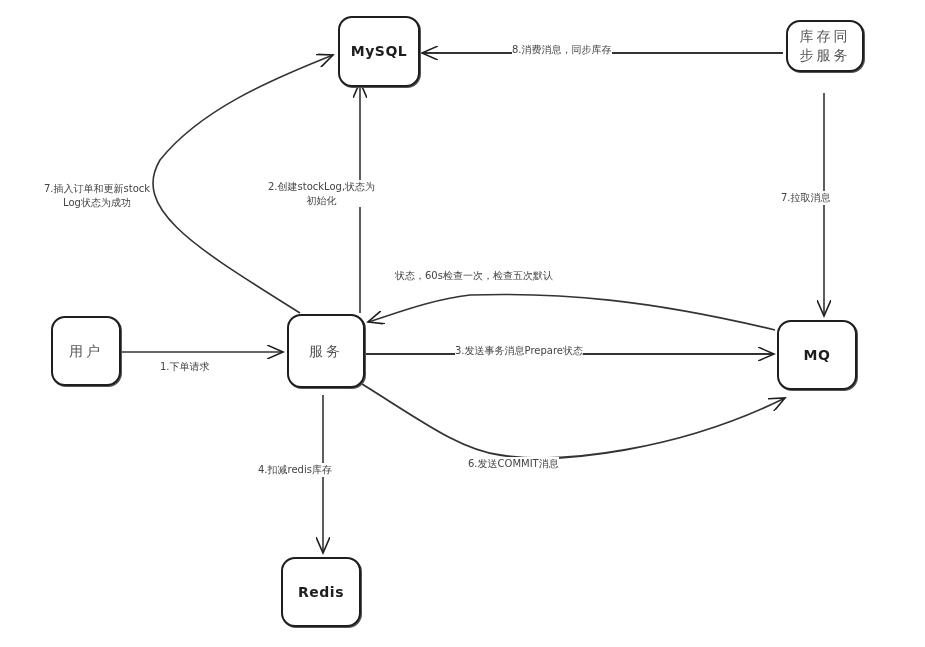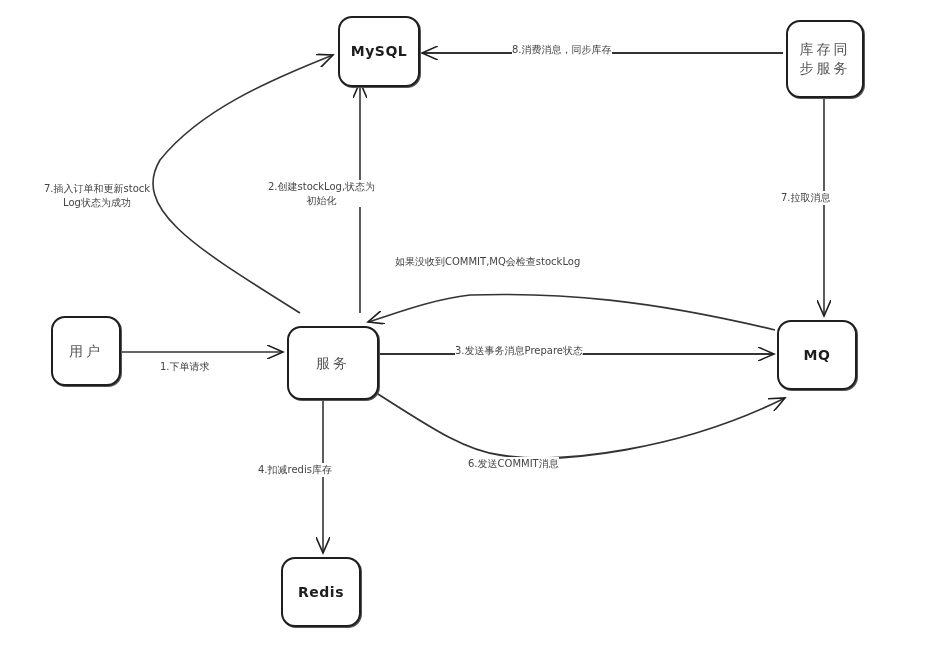--- a/index.html
+++ b/index.html
@@ -41,30 +41,30 @@
   <path d="M775,330 C650,300 560,292 470,295 C430,300 400,312 368,322" fill="none" stroke="#333" stroke-width="1.6" marker-end="url(#arr)"></path>
 
   <line x1="824" y1="93" x2="824" y2="316" stroke="#333" stroke-width="1.6" marker-end="url(#arr)"></line>
 
   <line x1="783" y1="53" x2="422" y2="53" stroke="#333" stroke-width="2" marker-end="url(#arr)"></line>
 </svg>
 
 <div class="node" style="left:338px;top:16px;width:82px;height:71px;">
   <span class="latin">MySQL</span>
 </div>
-<div class="node" style="left:786px;top:20px;width:78px;height:78px;">
+<div class="node" style="left:786px;top:20px;width:78px;height:52px;">
   <div>
     <span class="cjk">库存同</span>
     <span class="cjk">步服务</span>
   </div>
 </div>
 <div class="node" style="left:51px;top:316px;width:70px;height:70px;">
   <span class="cjk">用户</span>
 </div>
-<div class="node" style="left:287px;top:326px;width:92px;height:74px;">
+<div class="node" style="left:287px;top:314px;width:78px;height:74px;">
   <span class="cjk">服务</span>
 </div>
 <div class="node" style="left:777px;top:320px;width:80px;height:70px;">
   <span class="latin">MQ</span>
 </div>
 <div class="node" style="left:281px;top:557px;width:80px;height:70px;">
   <span class="latin">Redis</span>
 </div>
 
 <div class="lbl" style="left:160px;top:360px;">1.下单请求</div>
@@ -75,14 +75,15 @@
 <div class="lbl" style="left:455px;top:344px;">3.发送事务消息Prepare状态</div>
 <div class="lbl" style="left:258px;top:463px;">4.扣减redis库存</div>
 <div class="lbl" style="left:44px;top:182px;">
   <span>7.插入订单和更新stock</span><br>
   <span>Log状态为成功</span>
 </div>
 <div class="lbl" style="left:468px;top:457px;">6.发送COMMIT消息</div>
 <div class="lbl" style="left:781px;top:191px;">7.拉取消息</div>
 <div class="lbl" style="left:512px;top:43px;">8.消费消息，同步库存</div>
 <div class="lbl" style="left:395px;top:255px;">
-  <span>如果没收到COMMIT,MQ会检查stockLog</span><br>
+  <br>
+  <span>状态，60s检查一次，检查五次默认</span>
 </div>
 
 </body></html>

